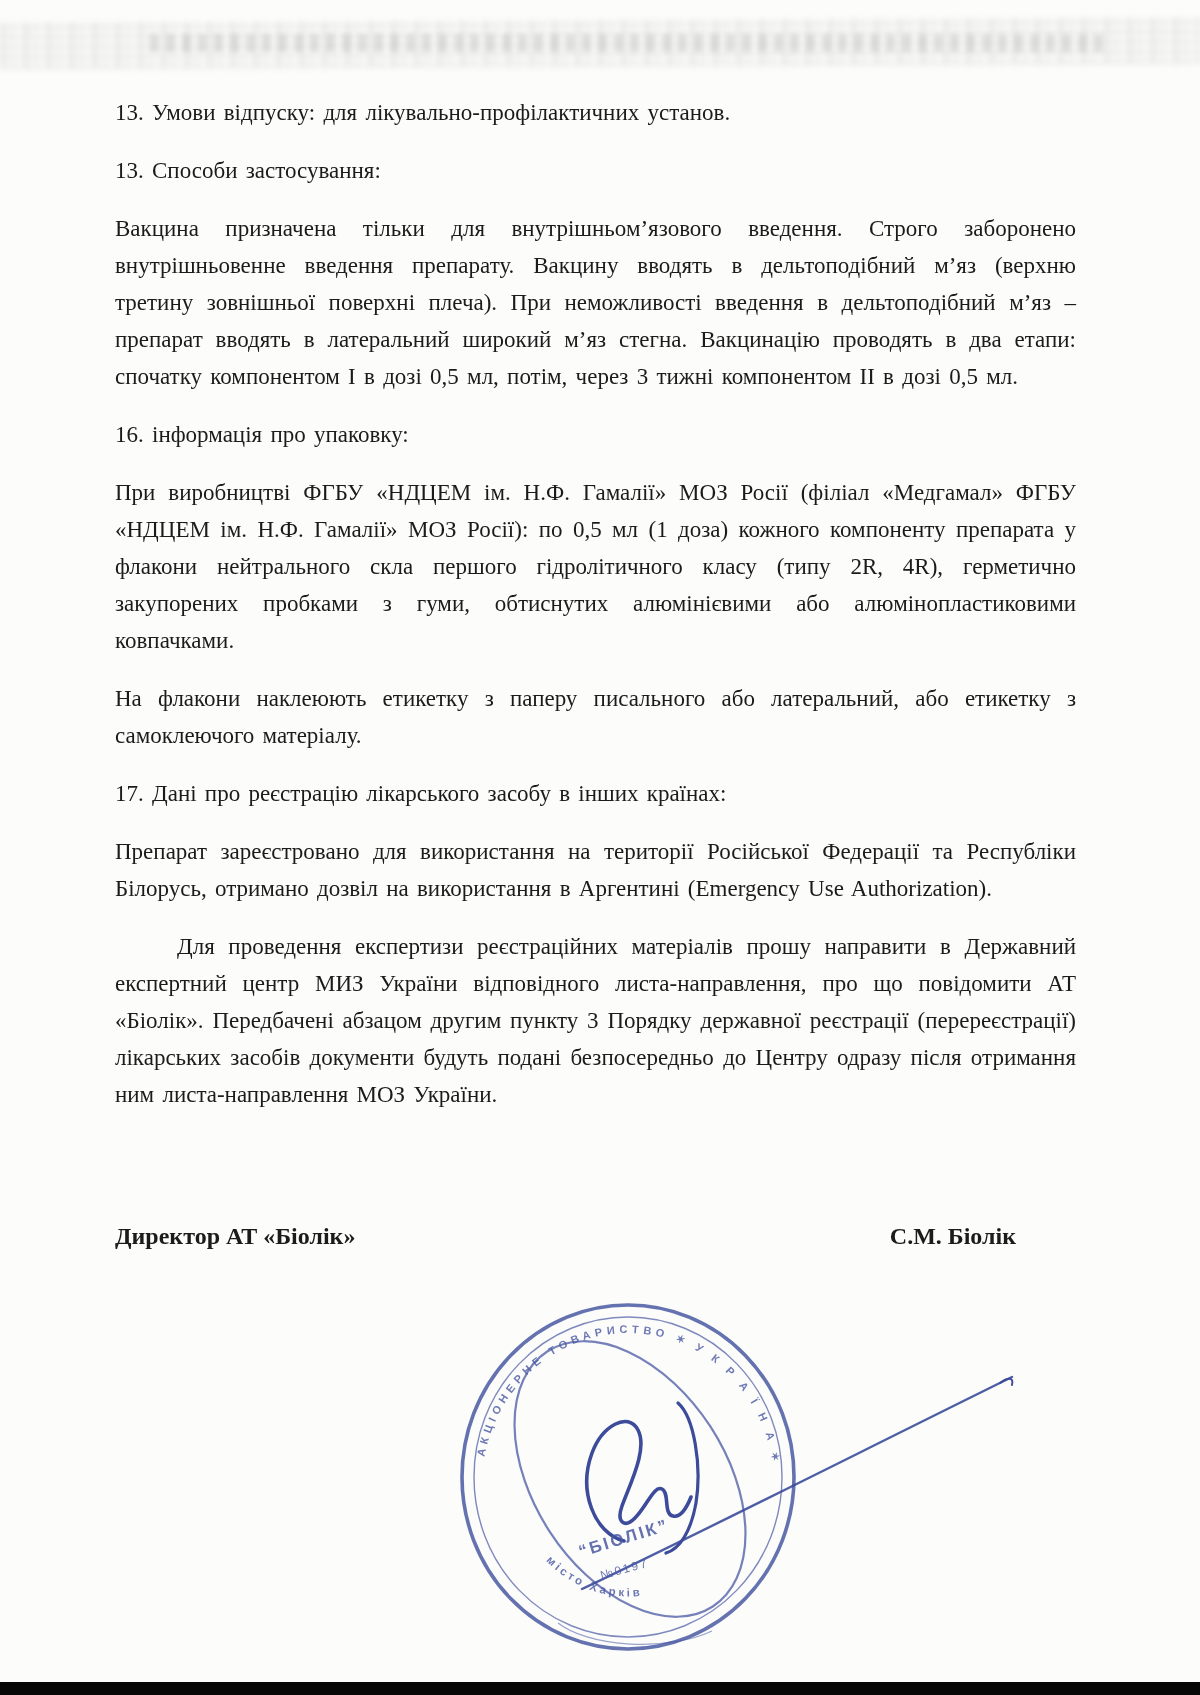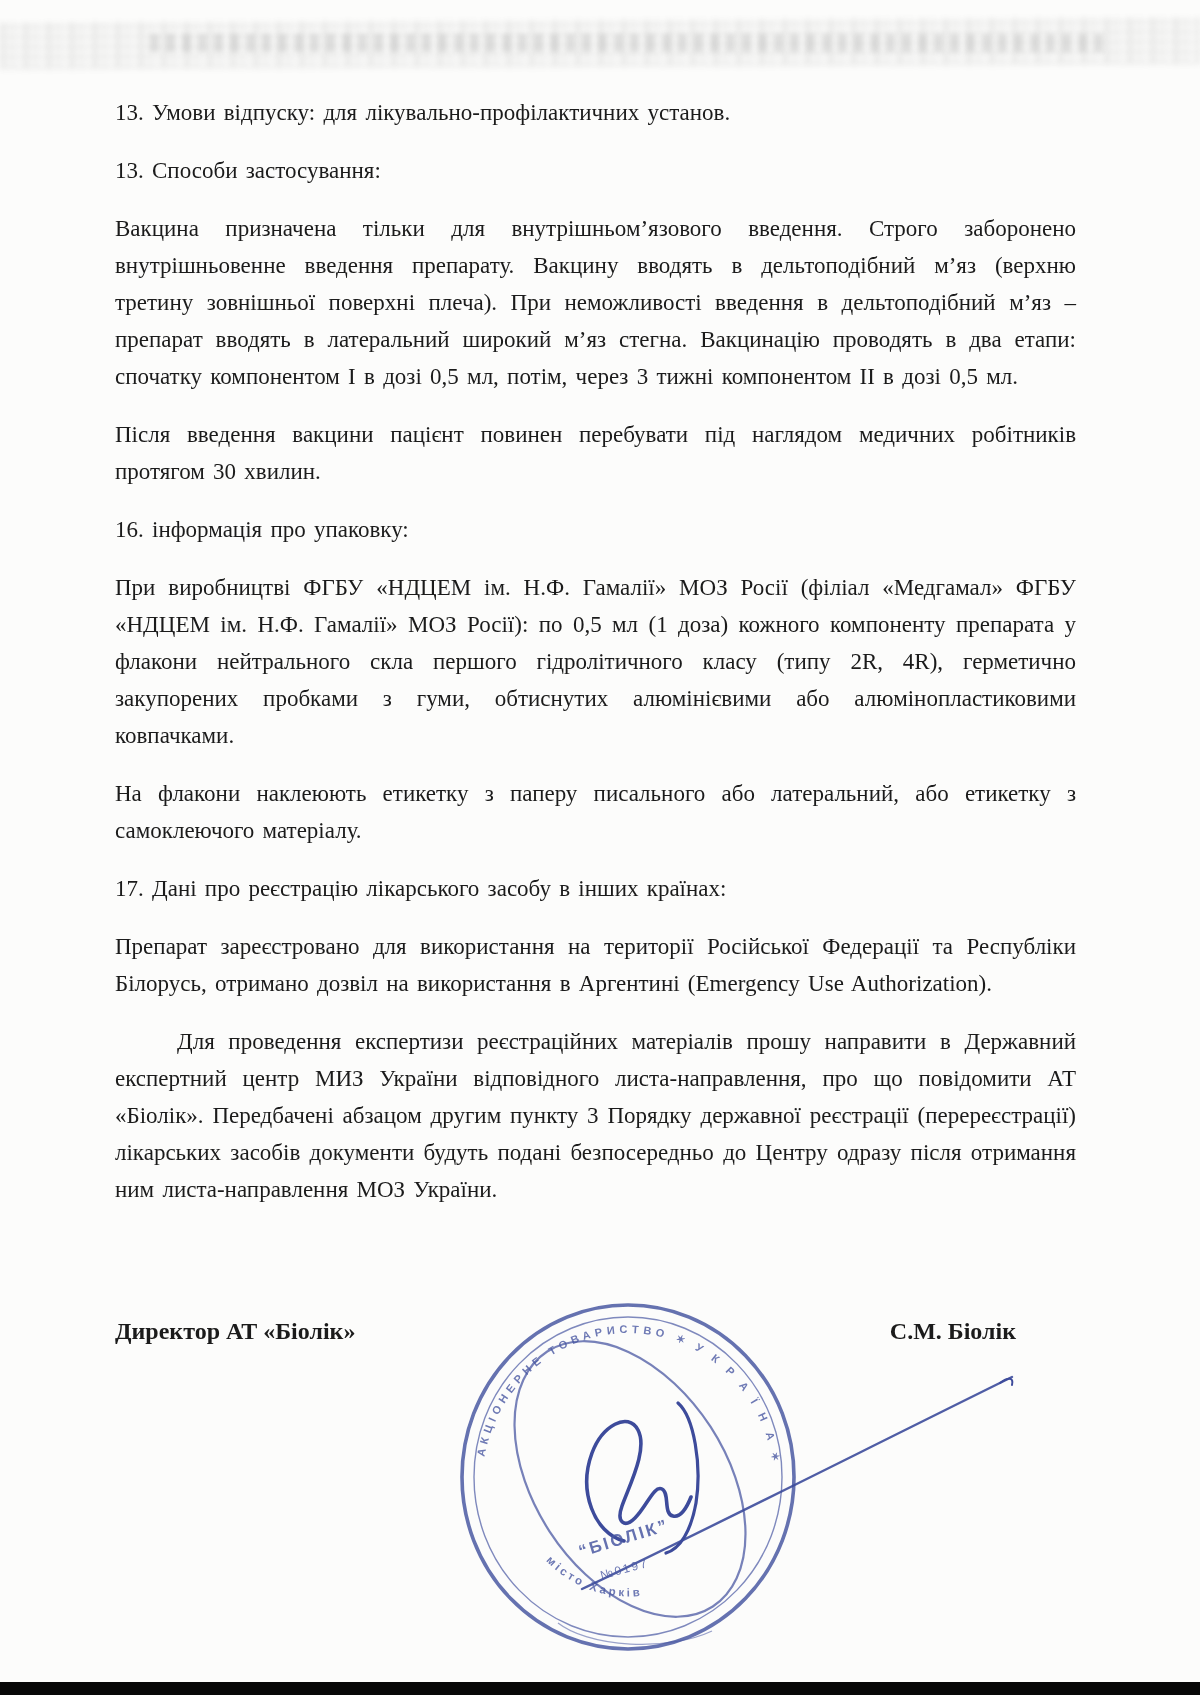--- a/index.html
+++ b/index.html
@@ -62,21 +62,20 @@
 <body>
 
 <div class="top-smudge"></div>
 <div class="top-smudge2"></div>
 
 <main class="content">
 
   <p class="para">13. Умови відпуску: для лікувально-профілактичних установ.</p>
     <p class="para">13. Способи застосування:</p>
     <p class="para">Вакцина призначена тільки для внутрішньом’язового введення. Строго заборонено внутрішньовенне введення препарату. Вакцину вводять в дельтоподібний м’яз (верхню третину зовнішньої поверхні плеча). При неможливості введення в дельтоподібний м’яз – препарат вводять в латеральний широкий м’яз стегна. Вакцинацію проводять в два етапи: спочатку компонентом І в дозі 0,5 мл, потім, через 3 тижні компонентом ІІ в дозі 0,5 мл.</p>
-    <p class="para">Після введення вакцини пацієнт повинен перебувати під наглядом медичних робітників протягом 30 хвилин.</p>
     <p class="para">16. інформація про упаковку:</p>
     <p class="para">При виробництві ФГБУ «НДЦЕМ ім. Н.Ф. Гамалії» МОЗ Росії (філіал «Медгамал» ФГБУ «НДЦЕМ ім. Н.Ф. Гамалії» МОЗ Росії): по 0,5 мл (1 доза) кожного компоненту препарата у флакони нейтрального скла першого гідролітичного класу (типу 2R, 4R), герметично закупорених пробками з гуми, обтиснутих алюмінієвими або алюмінопластиковими ковпачками.</p>
     <p class="para">На флакони наклеюють етикетку з паперу писального або латеральний, або етикетку з самоклеючого матеріалу.</p>
     <p class="para">17. Дані про реєстрацію лікарського засобу в інших країнах:</p>
     <p class="para">Препарат зареєстровано для використання на території Російської Федерації та Республіки Білорусь, отримано дозвіл на використання в Аргентині (Emergency Use Authorization).</p>
     <p class="para indent">Для проведення експертизи реєстраційних матеріалів прошу направити в Державний експертний центр МИЗ України відповідного листа-направлення, про що повідомити АТ «Біолік». Передбачені абзацом другим пункту 3 Порядку державної реєстрації (перереєстрації) лікарських засобів документи будуть подані безпосередньо до Центру одразу після отримання ним листа-направлення МОЗ України.</p>
     <div class="sig-row">
     <span class="sig-left">Директор АТ «Біолік»</span>
     <span class="sig-right">С.М. Біолік</span>
   </div>

